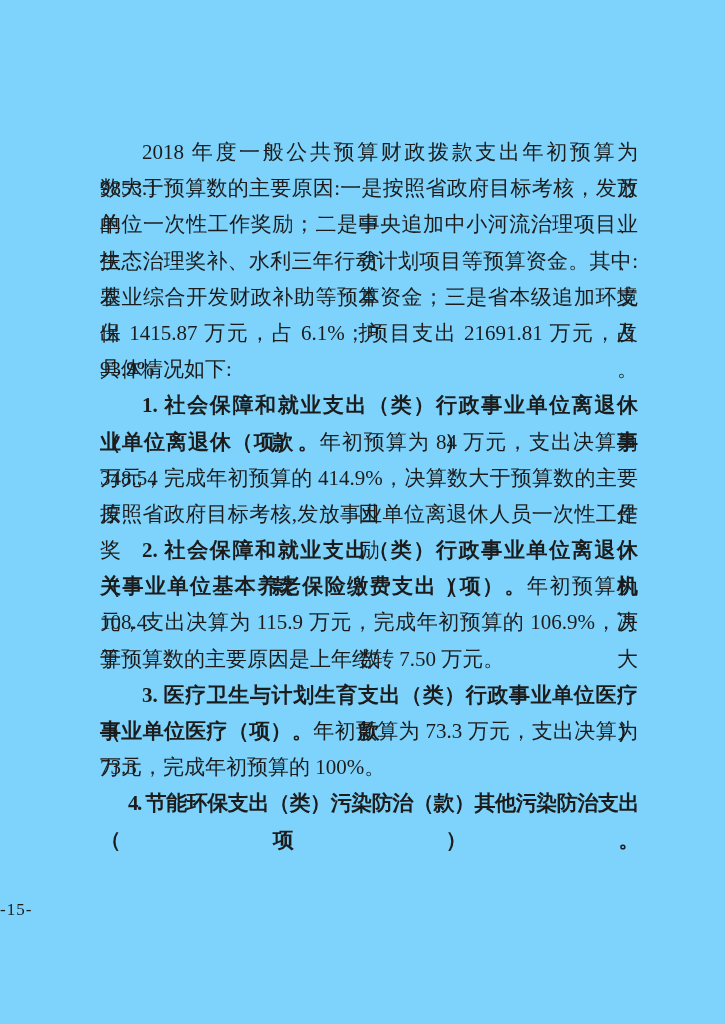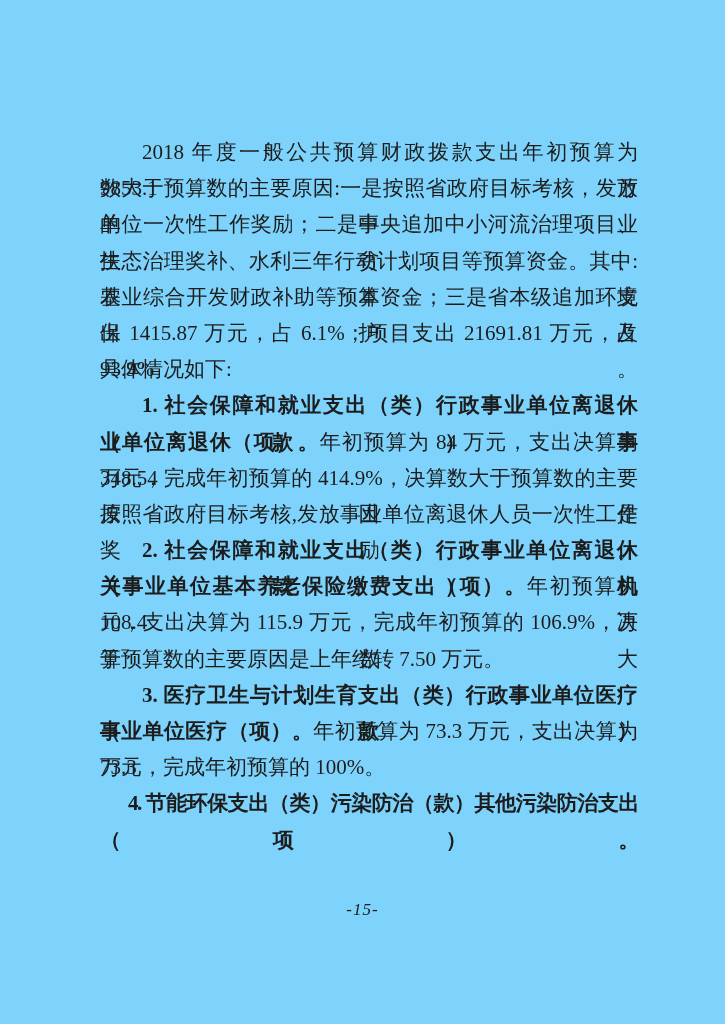--- a/index.html
+++ b/index.html
@@ -43,26 +43,24 @@
   }
   .seg.bold {
     font-weight: 700;
     font-family: Liberation Serif, serif;
   }
   .page-number {
     position: absolute;
     top: 896px;
     left: 0;
     width: 100%;
-    text-align: center;
     font-size: 17px;
     line-height: 28px;
     letter-spacing: 1px;
     color: #1c1c1c;
-    font-style: italic;
   }
 </style>
 </head>
 <body>
 
 <div class="page">
   <div class="text-block">
       <div class="line fill indent"><span class="seg">2018 年度一般公共预算财政拨款支出年初预算为 9853.1 万</span></div>
       <div class="line fill"><span class="seg">数大于预算数的主要原因:一是按照省政府目标考核，发放的事业</span></div>
       <div class="line fill"><span class="seg">单位一次性工作奖励；二是中央追加中小河流治理项目、扶贫、</span></div>

